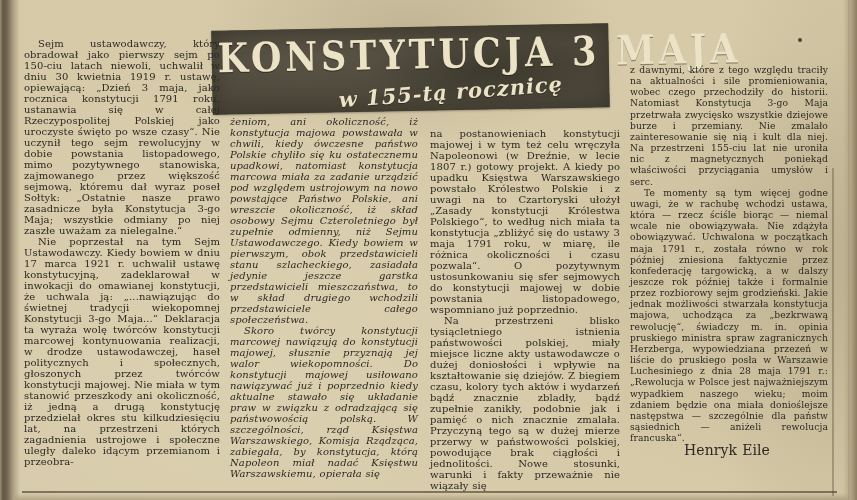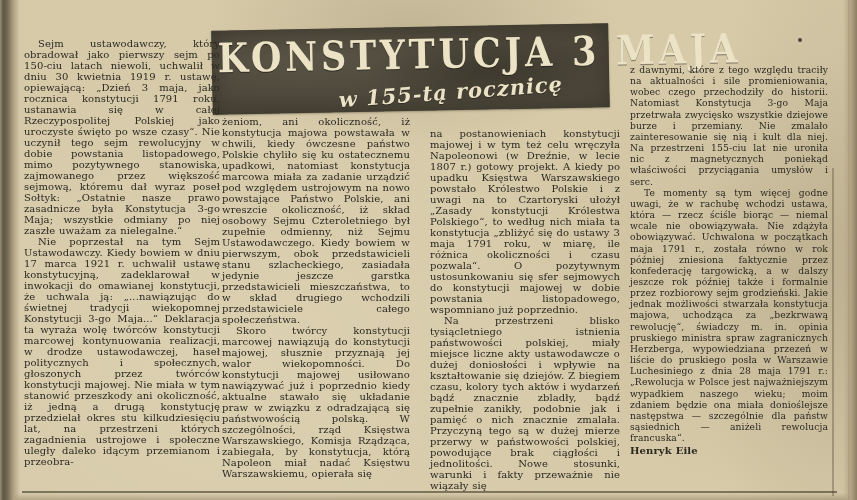--- a/index.html
+++ b/index.html
@@ -59,24 +59,24 @@
     transform:rotate(-3deg);
     text-shadow:0 1px 0 rgba(0,0,0,0.3);
   }
 
   
   .col{position:absolute;text-align:justify;font-size:10px;line-height:11px;
     letter-spacing:0.1px;word-spacing:0.4px;z-index:2;}
   .col p{margin:0;}
   .col p.indent{text-indent:14px;}
   .col1{left:24px;top:38px;width:196px;}
-  .col2{left:222px;top:116px;width:188px;}
+  .col2{left:230px;top:116px;width:188px;font-style:italic;}
   .col3{left:430px;top:128px;width:190px;}
   .col4{left:630px;top:36px;width:198px;font-size:9.2px;line-height:11.15px;margin-top:28px;}
-  .author{margin-top:2px;text-align:left;font-weight:bold;font-size:10px;padding-right:4px;}
+  .author{margin-top:2px;text-align:center;font-weight:normal;font-size:14px;padding-right:4px;}
 </style>
 </head>
 <body>
 
 <div class="page">
 
   <div class="left-edge"></div>
   <div class="right-edge"></div>
   <div class="right-crease"></div>
   <div class="right-rule"></div>

